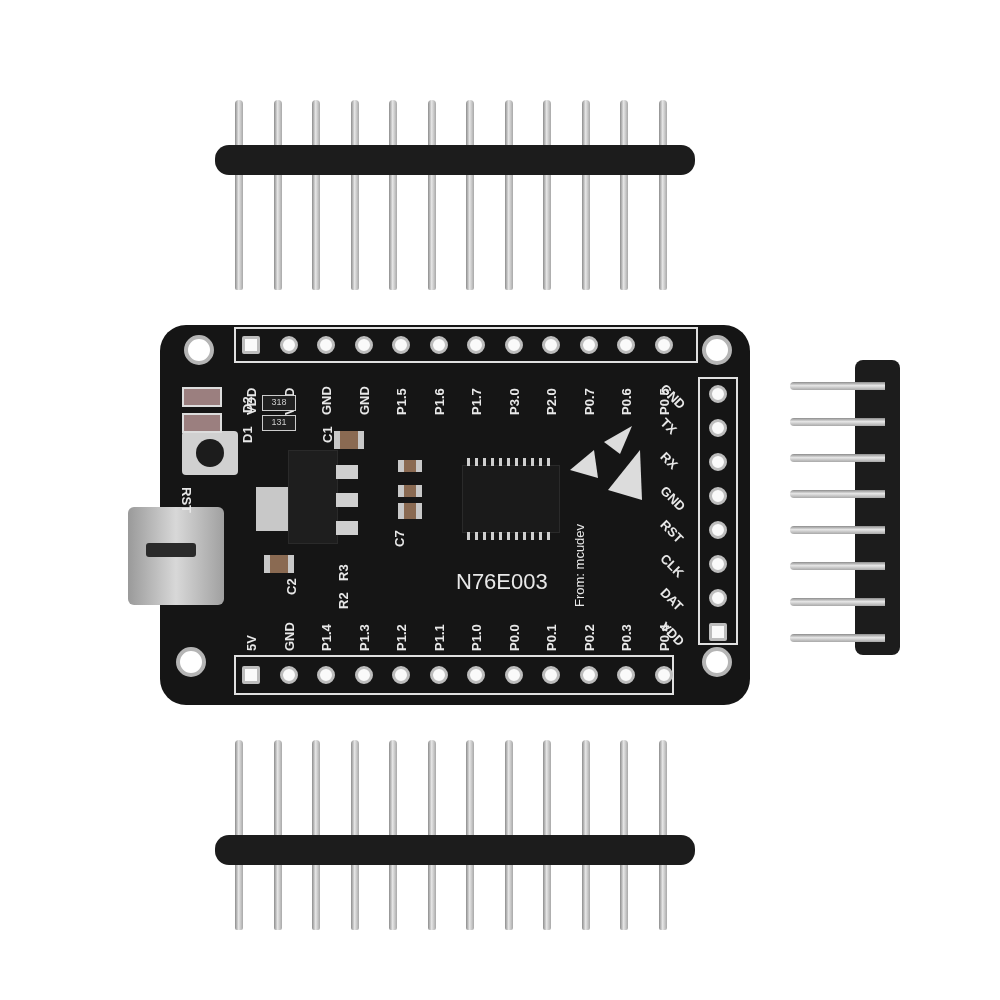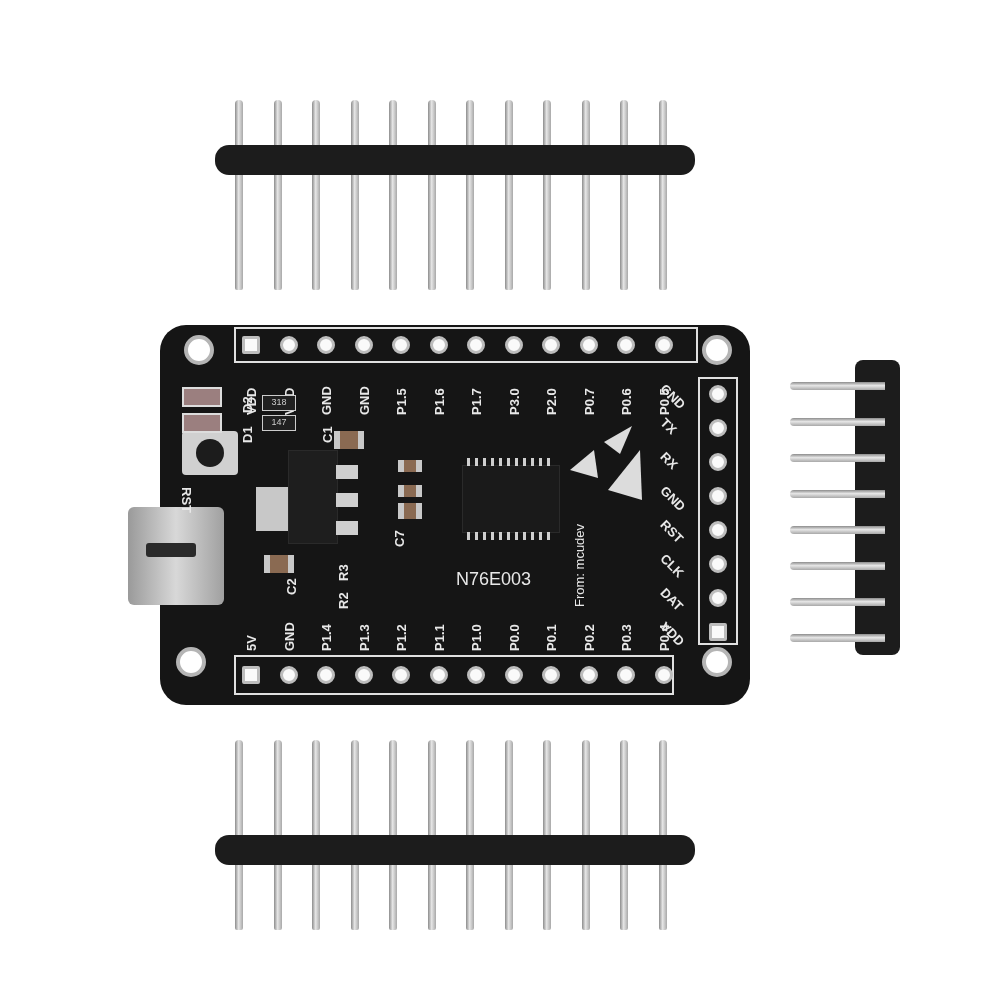--- a/index.html
+++ b/index.html
@@ -166,21 +166,21 @@
     <div class="abs" style="left:14px;top:8px;width:28px;height:28px;border-radius:50%;background:#1c1c1c;"></div>
   </div>
   <div class="silk" style="left:34px;top:162px;transform:rotate(90deg);">RST</div>
 
   <div class="abs" style="left:22px;top:62px;width:40px;height:20px;border:2px solid #ddd;box-sizing:border-box;background:#9b7f7f;"></div>
   <div class="abs" style="left:22px;top:88px;width:40px;height:20px;border:2px solid #ddd;box-sizing:border-box;background:#9b7f7f;"></div>
   <div class="silk" style="left:80px;top:58px;transform:rotate(-90deg) translateX(-30px);">D2</div>
   <div class="silk" style="left:80px;top:88px;transform:rotate(-90deg) translateX(-30px);">D1</div>
 
   <div class="abs" style="left:102px;top:70px;width:32px;height:14px;border:1px solid #ccc;background:#202020;color:#ccc;font-size:9px;text-align:center;line-height:13px;">318</div>
-  <div class="abs" style="left:102px;top:90px;width:32px;height:14px;border:1px solid #ccc;background:#202020;color:#ccc;font-size:9px;text-align:center;line-height:13px;">147</div>
+  <div class="abs" style="left:102px;top:90px;width:32px;height:14px;border:1px solid #ccc;background:#202020;color:#ccc;font-size:9px;text-align:center;line-height:13px;">131</div>
 
   <div class="chip" style="left:128px;top:125px;width:48px;height:92px;"></div>
   <div class="abs" style="left:96px;top:162px;width:32px;height:44px;background:#c8c8c8;"></div>
   <div class="abs" style="left:176px;top:140px;width:22px;height:14px;background:#cfcfcf;"></div>
   <div class="abs" style="left:176px;top:168px;width:22px;height:14px;background:#cfcfcf;"></div>
   <div class="abs" style="left:176px;top:196px;width:22px;height:14px;background:#cfcfcf;"></div>
 
   <div class="cap" style="left:174px;top:106px;width:30px;height:18px;"></div>
   <div class="cap" style="left:104px;top:230px;width:30px;height:18px;"></div>
   <div class="cap" style="left:238px;top:135px;width:24px;height:12px;"></div>
@@ -190,21 +190,21 @@
   <div class="silk" style="left:160px;top:118px;transform:rotate(-90deg);">C1</div>
   <div class="silk" style="left:232px;top:222px;transform:rotate(-90deg);">C7</div>
   <div class="silk" style="left:124px;top:270px;transform:rotate(-90deg);">C2</div>
   <div class="silk" style="left:176px;top:284px;transform:rotate(-90deg);">R2</div>
   <div class="silk" style="left:176px;top:256px;transform:rotate(-90deg);">R3</div>
 
   <div class="chip" style="left:302px;top:140px;width:96px;height:66px;background:#1a1a1a;">
     <div class="abs" style="left:4px;top:-8px;width:88px;height:8px;background:repeating-linear-gradient(90deg,#cfcfcf 0 3px,transparent 3px 8px);"></div>
     <div class="abs" style="left:4px;bottom:-8px;width:88px;height:8px;background:repeating-linear-gradient(90deg,#cfcfcf 0 3px,transparent 3px 8px);"></div>
   </div>
-  <div class="silk" style="left:296px;top:244px;font-size:18px;font-weight:normal;">N76E003</div>
+  <div class="silk" style="left:296px;top:244px;font-size:22px;font-weight:normal;">N76E003</div>
   <div class="silk" style="left:412px;top:282px;font-size:13px;font-weight:normal;transform:rotate(-90deg);">From: mcudev</div>
 
   <svg class="abs" style="left:404px;top:95px;" width="90" height="90" viewBox="0 0 90 90">
     <polygon points="6,50 30,30 34,58" fill="#dcdcdc"></polygon>
     <polygon points="40,22 68,6 56,34" fill="#dcdcdc"></polygon>
     <polygon points="44,70 76,30 78,80" fill="#dcdcdc"></polygon>
   </svg>
 </div>
 
 </body></html>

